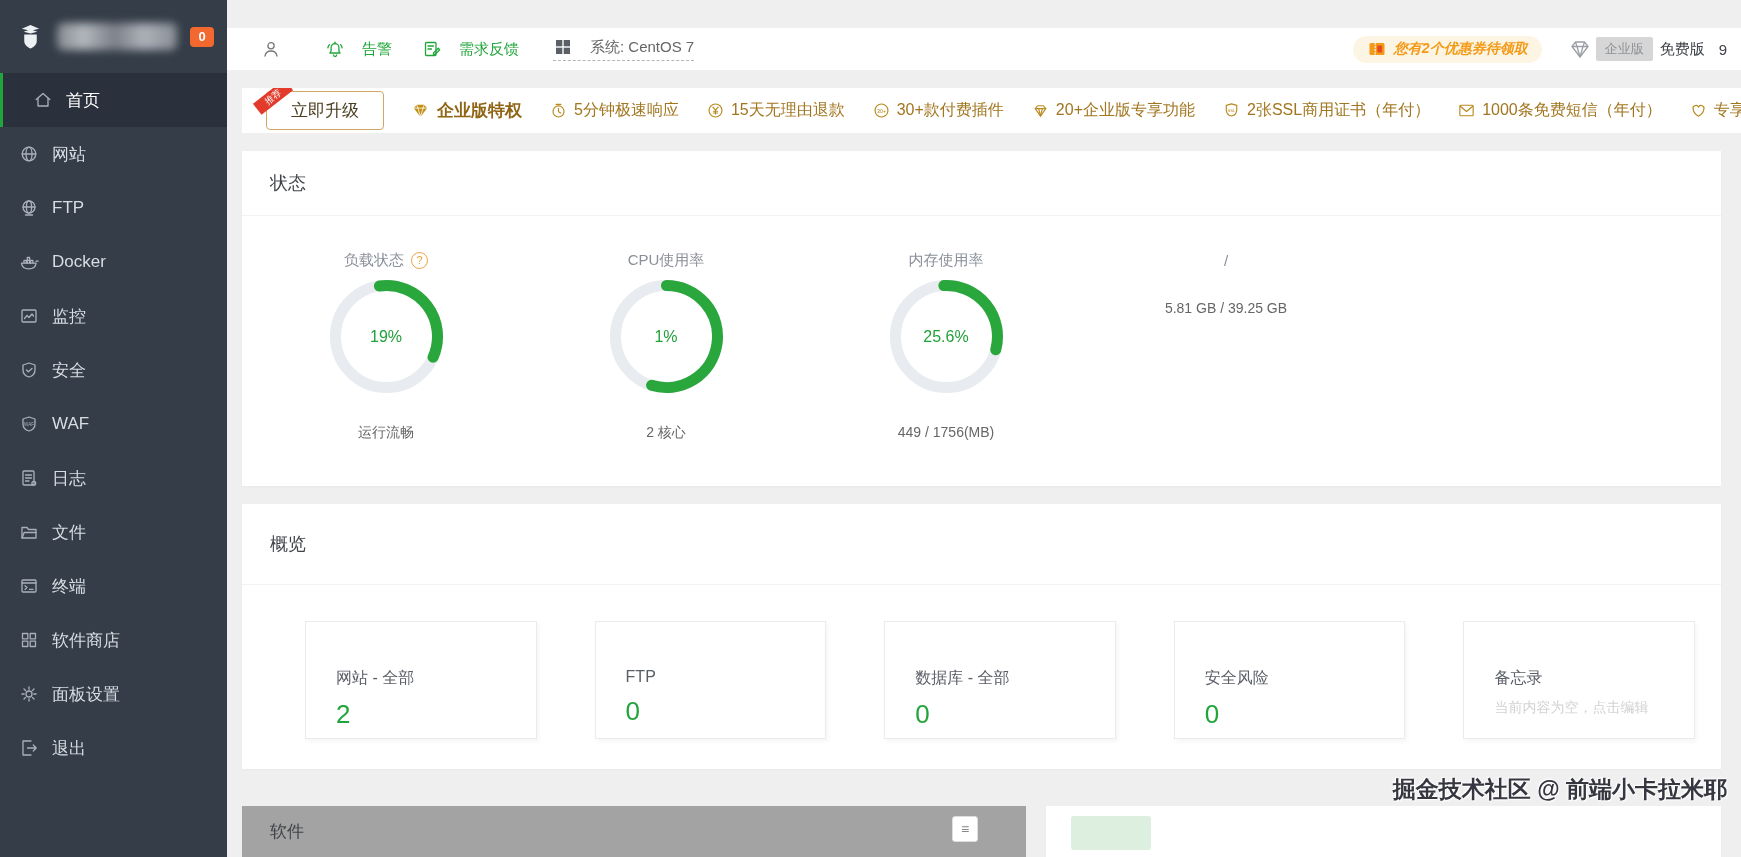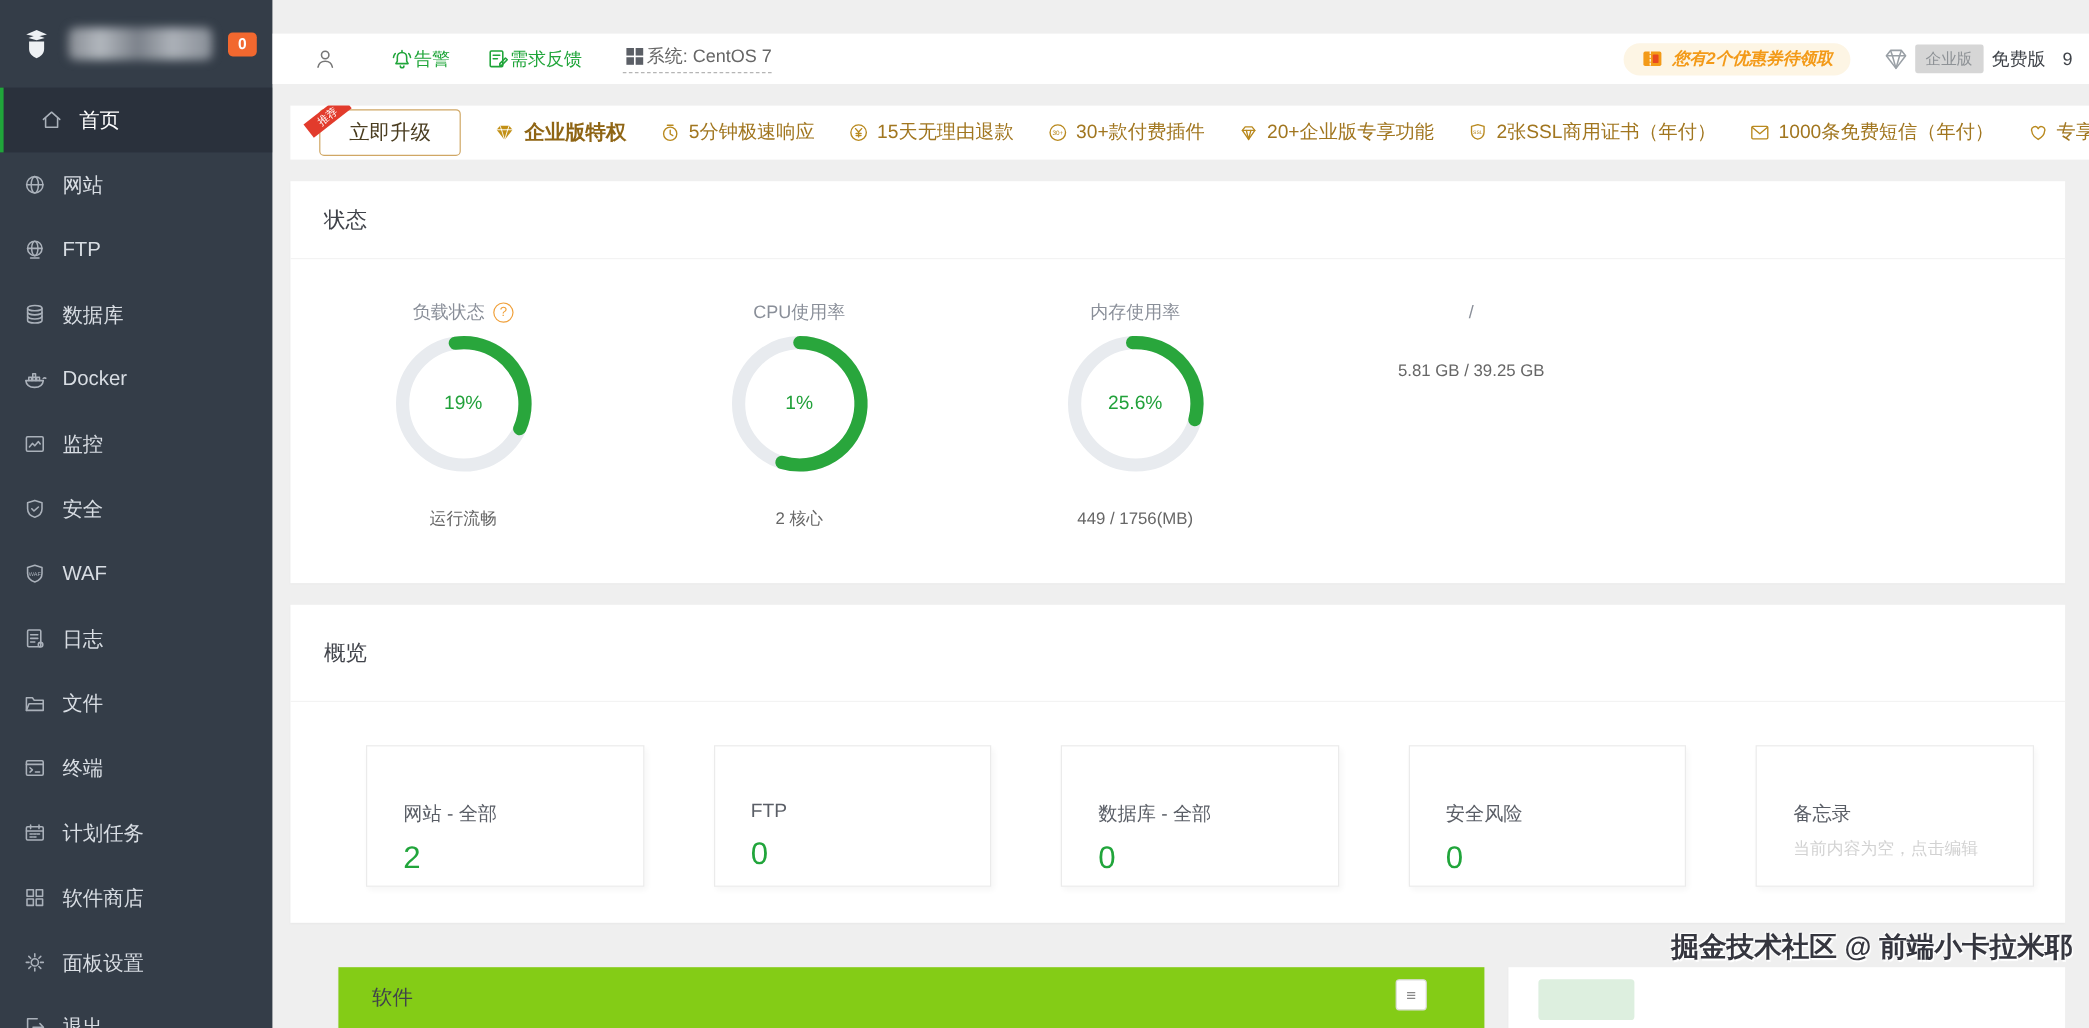--- a/index.html
+++ b/index.html
@@ -15,21 +15,21 @@
     font-weight:bold;border-radius:4px;display:flex;align-items:center;justify-content:center;padding:0 3px;}
   .side-item{height:54px;display:flex;align-items:center;gap:13px;padding-left:19px;
     color:#d8dde3;font-size:17px;cursor:pointer;}
   .side-item .sicon{width:20px;height:20px;color:#aab1ba;flex:none;}
   .side-item.active{background:#2a313c;border-left:3px solid #20a53a;padding-left:30px;color:#fff;}
   .sicon{fill:none;stroke:currentColor;stroke-width:1.3;stroke-linecap:round;stroke-linejoin:round;}
   
   .main{flex:1;overflow:hidden;display:flex;flex-direction:column;}
   .topbar{height:58px;margin-top:28px;background:#fff;display:flex;align-items:center;
     padding:0 14px 0 34px;white-space:nowrap;}
-  .tb-item{display:flex;align-items:center;gap:0;font-size:15px;justify-content:center;}
+  .tb-item{display:flex;align-items:center;gap:17px;font-size:15px;justify-content:center;}
   .ticon{width:20px;height:20px;fill:none;stroke:currentColor;stroke-width:1.3;stroke-linecap:round;stroke-linejoin:round;}
   .user-wrap{display:flex;align-items:center;gap:8px;margin-right:36px;color:#777;}
   .user-blur-wrap{border-bottom:1px dashed #8fcf9f;padding-bottom:5px;}
   .user-blur{width:92px;height:16px;border-radius:4px;filter:blur(4px);
     background:linear-gradient(90deg,#cdd7cd,#eaf3ea 30%,#c6d4c6 60%,#e2ece2);}
   .green{color:#20a53a;}
   .tb-alert{margin-right:30px;}
   .tb-feedback{margin-right:34px;}
   .tb-system{color:#666;border-bottom:1px dashed #b5b5b5;padding-bottom:3px;}
   .tb-right{margin-left:auto;display:flex;align-items:center;}
@@ -71,22 +71,22 @@
   .ov-body{display:flex;gap:21px;padding:36px 26px 30px;}
   .ov-card{width:247px;height:118px;box-sizing:border-box;border:1px solid #ebebeb;
     box-shadow:2px 3px 5px rgba(0,0,0,.04);padding:46px 0 0 30px;cursor:pointer;background:#fff;margin-left:37px;}
   .ov-title{color:#5a5e66;font-size:16px;}
   .ov-value{margin-top:10px;color:#21a53b;font-size:26px;}
   .ov-memo{margin-top:10px;color:#d2d2d2;font-size:14px;}
   
   .watermark{margin:5px 14px 0 0;text-align:right;font-size:23px;font-weight:bold;color:#35363f;
     text-shadow:1px 1px 0 rgba(255,255,255,.95),-1px -1px 0 rgba(255,255,255,.85),0 0 4px rgba(255,255,255,.9);}
   .bottom-row{display:flex;gap:20px;margin:1px 20px 0 15px;height:70px;}
-  .bottom-left{position:relative;width:955px;background:#84cc16;box-shadow:0 1px 2px rgba(0,0,0,.03);
-    padding:14px 0 0 28px;box-sizing:border-box;margin-left:40px;}
+  .bottom-left{position:relative;width:784px;background:#a3a3a3;box-shadow:0 1px 2px rgba(0,0,0,.03);
+    padding:14px 0 0 28px;box-sizing:border-box;}
   .bottom-left-title{font-size:17px;color:#40434a;}
   .menu-btn{position:absolute;right:48px;top:10px;width:26px;height:26px;border:1px solid #ddd;
     border-radius:3px;background:#fff;color:#888;font-size:14px;cursor:pointer;}
   .bottom-right{position:relative;flex:1;background:#fff;box-shadow:0 1px 2px rgba(0,0,0,.03);}
   .bottom-pill{position:absolute;left:25px;top:10px;width:80px;height:34px;background:#ddefdf;border-radius:3px;}
 </style>
 </head>
 <body>
 
 <div class="page">
@@ -121,29 +121,20 @@
       <svg class="sicon" viewBox="0 0 20 20">
           <circle cx="10" cy="9" r="6"></circle>
           <ellipse cx="10" cy="9" rx="2.6" ry="6"></ellipse>
           <path d="M4 9h12"></path>
           <path d="M6.5 17h7"></path>
         </svg>
       <span>FTP</span>
     </div>
     <div class="side-item">
       <svg class="sicon" viewBox="0 0 20 20">
-          <ellipse cx="10" cy="4.8" rx="6" ry="2.2"></ellipse>
-          <path d="M4 4.8v3.4c0 1.2 2.7 2.2 6 2.2s6-1 6-2.2V4.8"></path>
-          <path d="M4 8.2v3.4c0 1.2 2.7 2.2 6 2.2s6-1 6-2.2V8.2"></path>
-          <path d="M4 11.6V15c0 1.2 2.7 2.2 6 2.2s6-1 6-2.2v-3.4"></path>
-        </svg>
-      <span>数据库</span>
-    </div>
-    <div class="side-item">
-      <svg class="sicon" viewBox="0 0 20 20">
           <path d="M2.5 11.2h14.6c-.4 3.5-3.1 5.6-7.3 5.6s-6.9-2.1-7.3-5.6z"></path>
           <path d="M5 11V8.4h2.3V11M8.3 11V8.4h2.3V11M11.6 11V8.4h2.3V11M8.3 8V5.5h2.3V8"></path>
           <path d="M17 9.4c.6-.5 1.6-.6 2.2-.2"></path>
         </svg>
       <span>Docker</span>
     </div>
     <div class="side-item">
       <svg class="sicon" viewBox="0 0 20 20">
           <rect x="3" y="4" width="14" height="12" rx="1"></rect>
           <path d="M5.5 12.5l2.5-3 2 2 3-3.5 1.5 2"></path>
@@ -179,28 +170,20 @@
         </svg>
       <span>文件</span>
     </div>
     <div class="side-item">
       <svg class="sicon" viewBox="0 0 20 20">
           <rect x="3" y="4" width="14" height="12" rx="1"></rect>
           <path d="M3 7h14"></path>
           <path d="M6 9.8l2 1.8-2 1.8M10.5 13.4H14"></path>
         </svg>
       <span>终端</span>
-    </div>
-    <div class="side-item">
-      <svg class="sicon" viewBox="0 0 20 20">
-          <rect x="3" y="5" width="14" height="11" rx="1"></rect>
-          <path d="M3 8.5h14M6.5 3.5v3M13.5 3.5v3"></path>
-          <path d="M6 11h2M9 11h2M12 11h2M6 13.5h2M9 13.5h2"></path>
-        </svg>
-      <span>计划任务</span>
     </div>
     <div class="side-item">
       <svg class="sicon" viewBox="0 0 20 20">
           <rect x="3.5" y="3.5" width="5.3" height="5.3"></rect>
           <rect x="11.2" y="3.5" width="5.3" height="5.3"></rect>
           <rect x="3.5" y="11.2" width="5.3" height="5.3"></rect>
           <rect x="11.2" y="11.2" width="5.3" height="5.3"></rect>
         </svg>
       <span>软件商店</span>
     </div>

